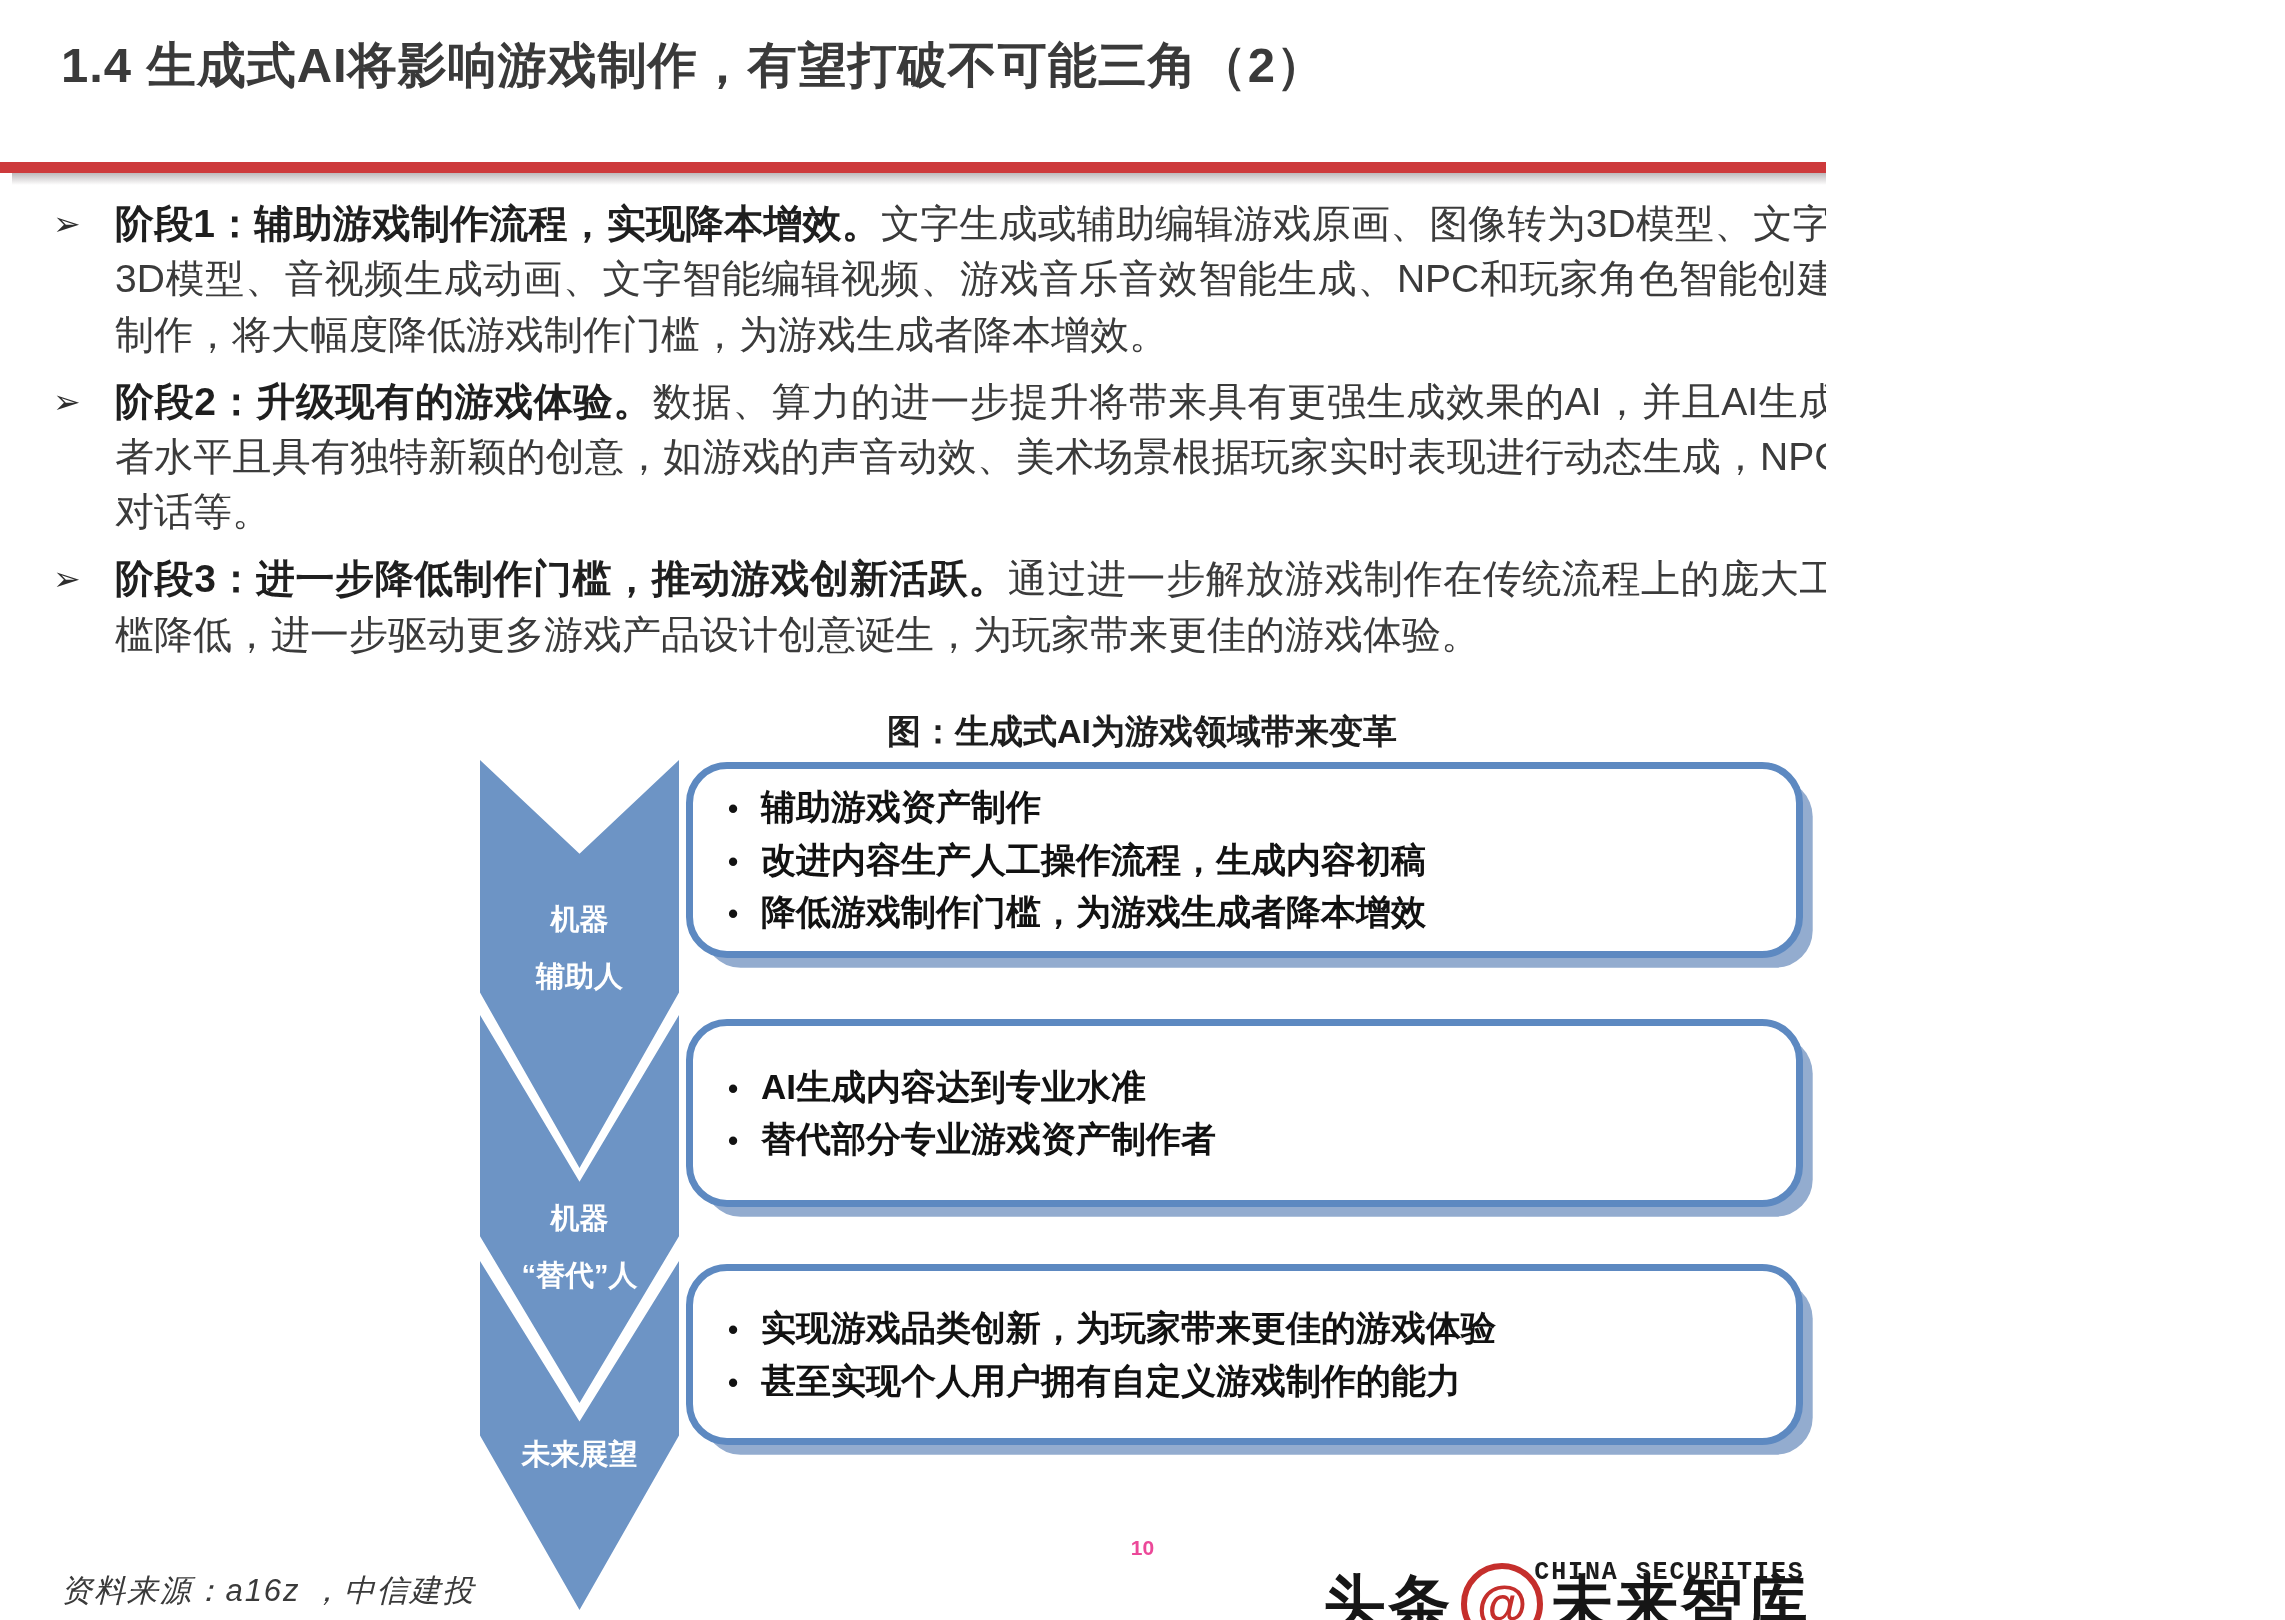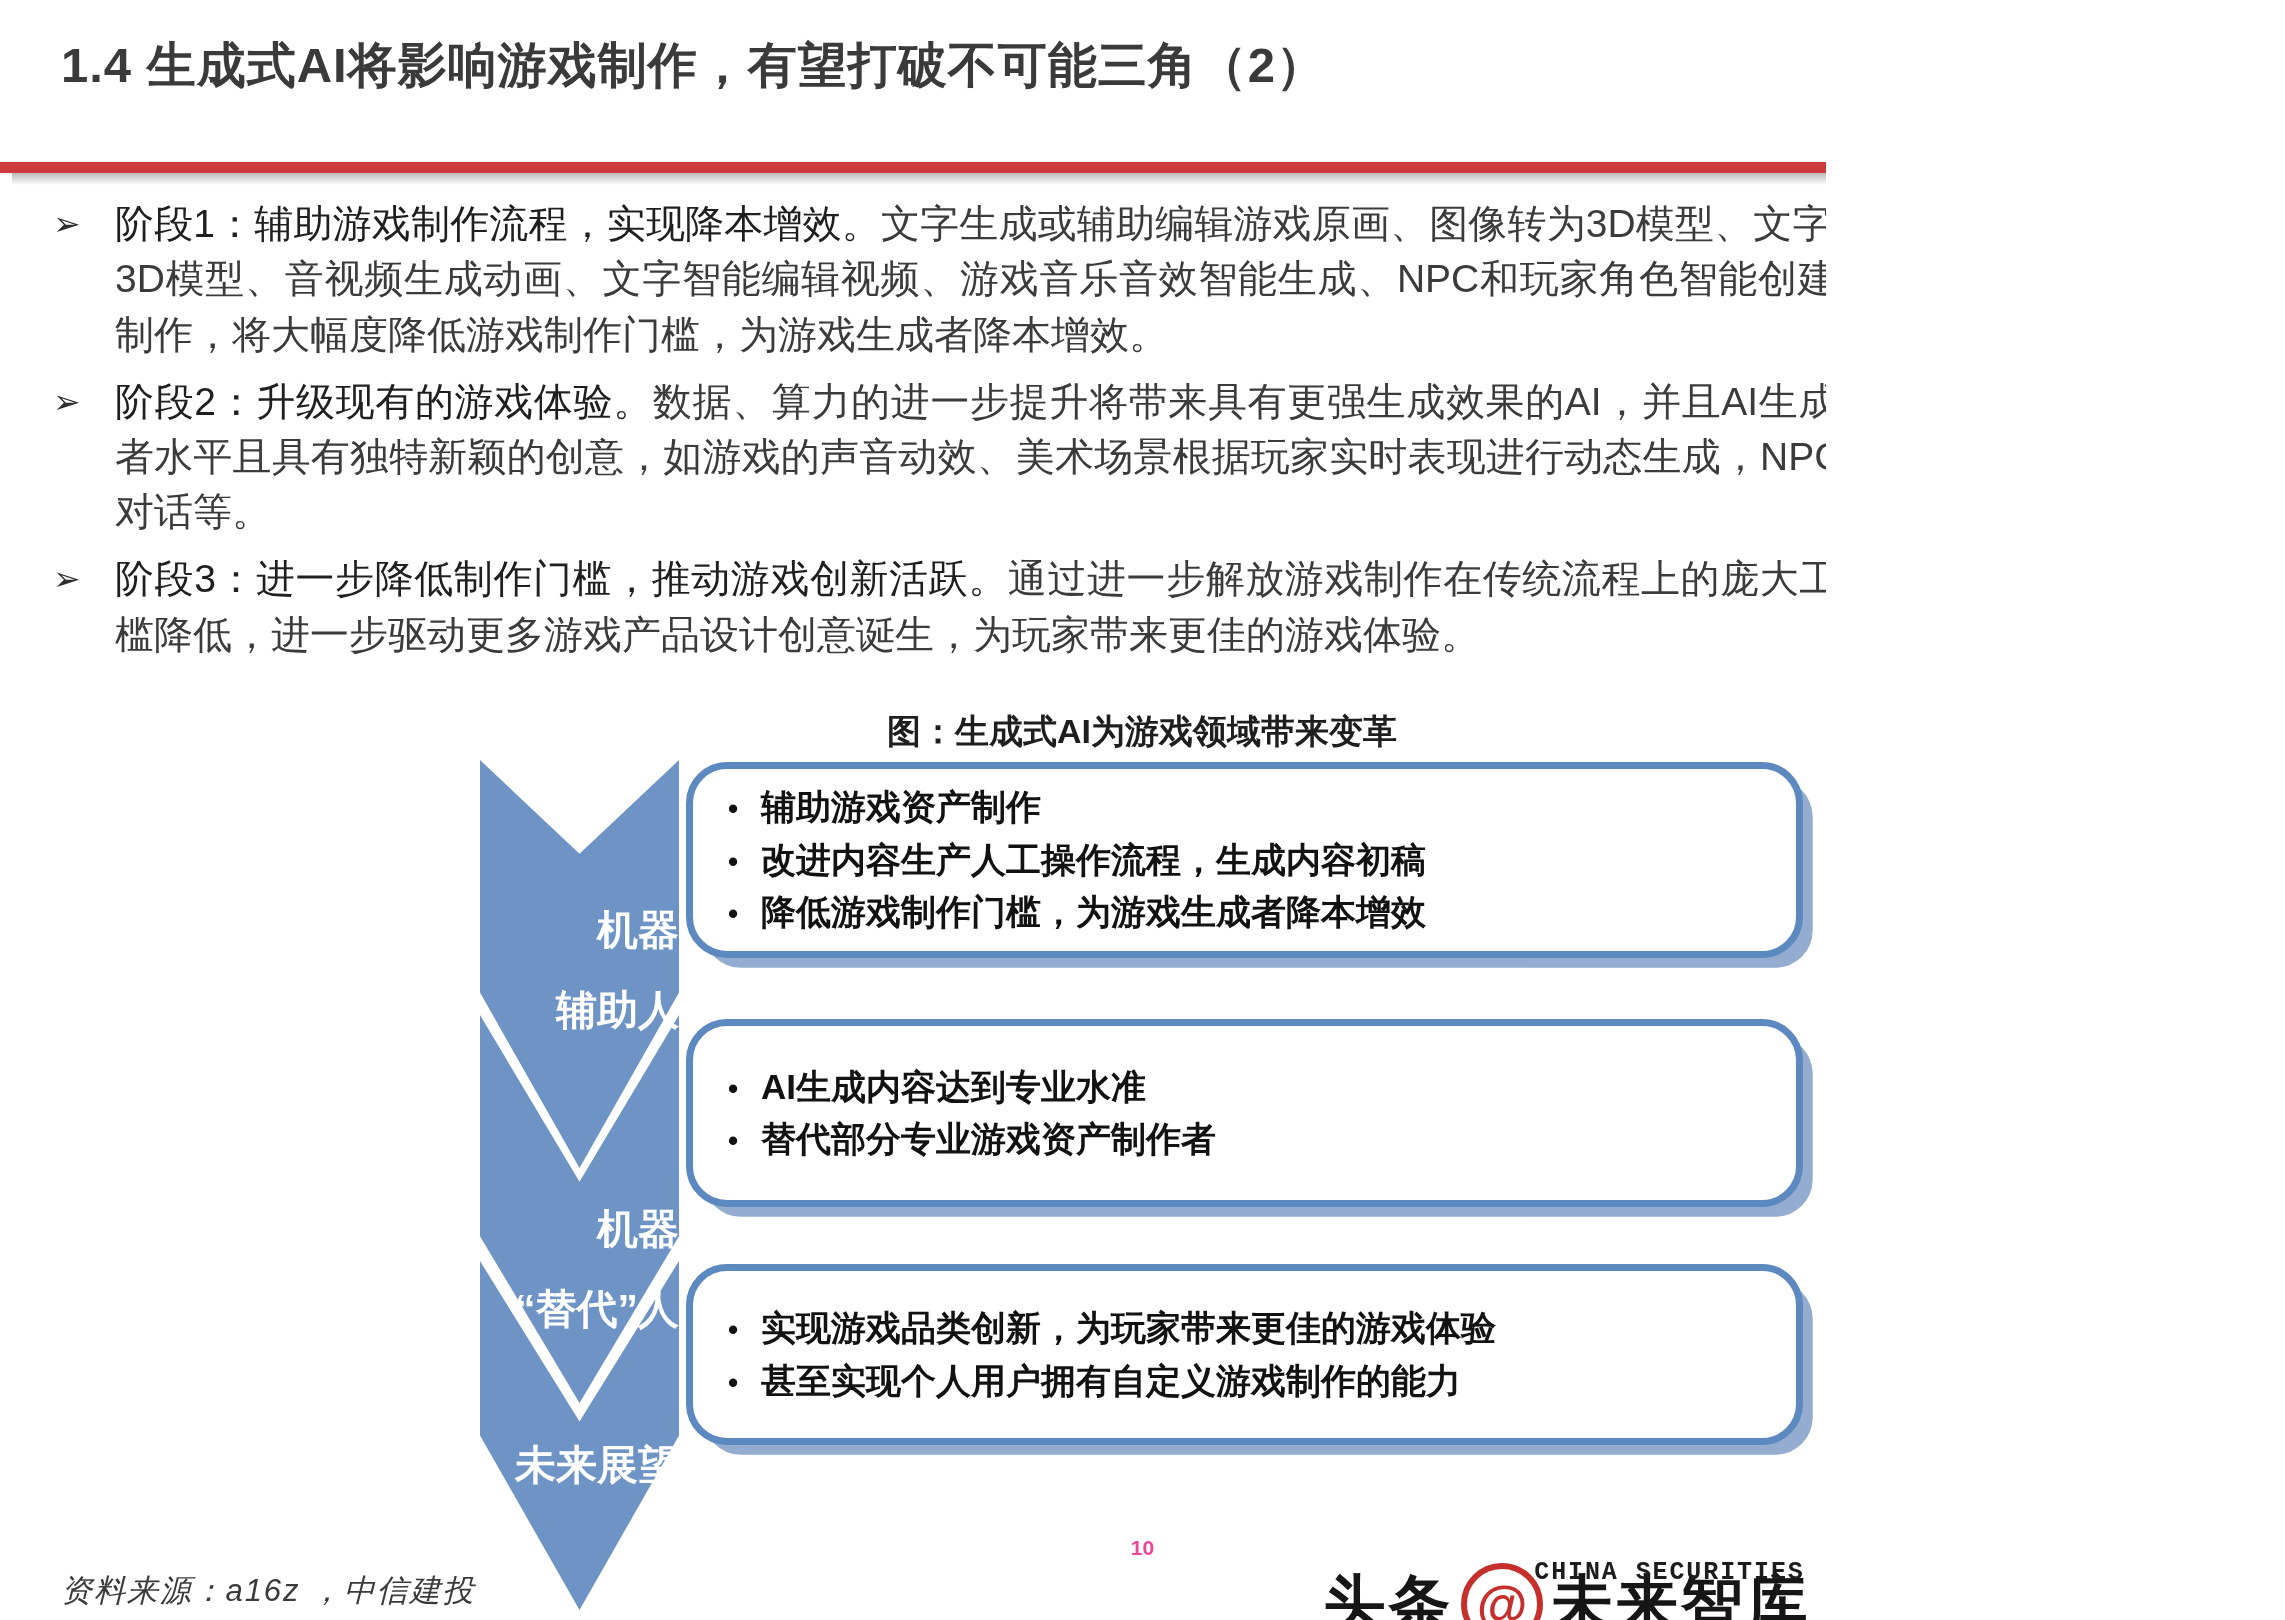--- a/index.html
+++ b/index.html
@@ -21,35 +21,35 @@
   .red-rule::after {
     content:""; position:absolute; left:11.6px; right:0; top:10.7px; height:12.6px;
     background:linear-gradient(180deg, rgba(90,80,85,0.40), rgba(90,80,85,0));
   }
 
   
   .bullets { position:absolute; left:53px; top:196px; width:2181px; }
   .bullet { display:flex; margin-bottom:11.6px; font-size:39px; line-height:1.42; color:#3b3b3b; }
   .bullet .marker { flex:0 0 62px; font-size:33px; padding-top:4.9px; color:#2e2e2e; }
   .bullet p { margin:0; text-align:justify; }
-  .bullet .lead { font-weight:400; color:#1f1f1f; }
+  .bullet .lead { font-weight:700; color:#1f1f1f; }
 
   
   .caption {
     position:absolute; left:482px; top:709px; width:1320px; text-align:center;
     font-size:34px; font-weight:700; color:#1e1e1e;
   }
   .chevron { position:absolute; left:480px; width:199px; background:#6d94c5; }
   #chev1 { top:760px;  height:408px; clip-path:polygon(0 0,50% 23%,100% 0,100% 57%,50% 100%,0 57%); }
   #chev2 { top:1015px; height:388px; clip-path:polygon(0 0,50% 43%,100% 0,100% 57%,50% 100%,0 57%); }
   #chev3 { top:1261px; height:349px; clip-path:polygon(0 0,50% 46%,100% 0,100% 50%,50% 100%,0 50%); }
 
   .stage {
-    position:absolute; left:480px; width:199px; text-align:right;
-    color:#ffffff; font-weight:700; font-size:41px; line-height:1.95;
+    position:absolute; left:480px; width:199px; text-align:center;
+    color:#ffffff; font-weight:700; font-size:29px; line-height:1.95;
     white-space:nowrap;
   }
   #stage1 { top:891px; }
   #stage2 { top:1190px; }
   #stage3 { top:1426px; }
 
   .box {
     position:absolute; left:686px; width:1117px; box-sizing:border-box;
     border:7.8px solid #5d89c1; border-radius:41px; background:#ffffff;
     box-shadow:13.6px 13.6px 0 -3.9px #93accf;

